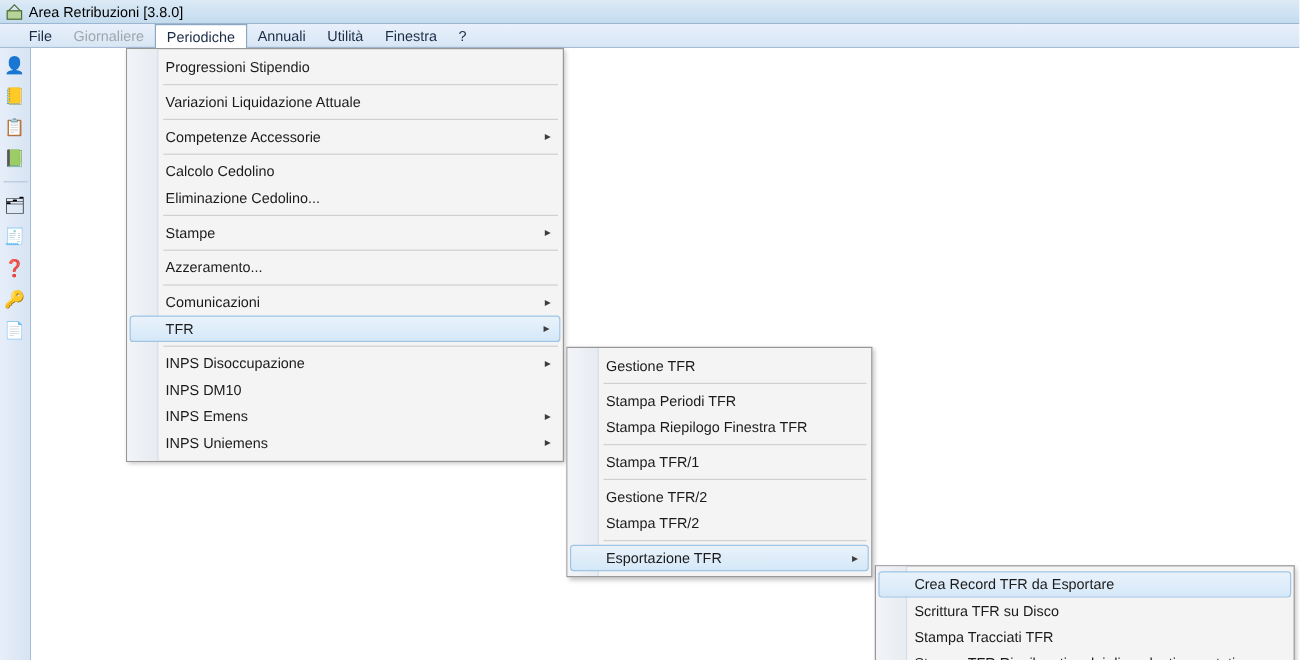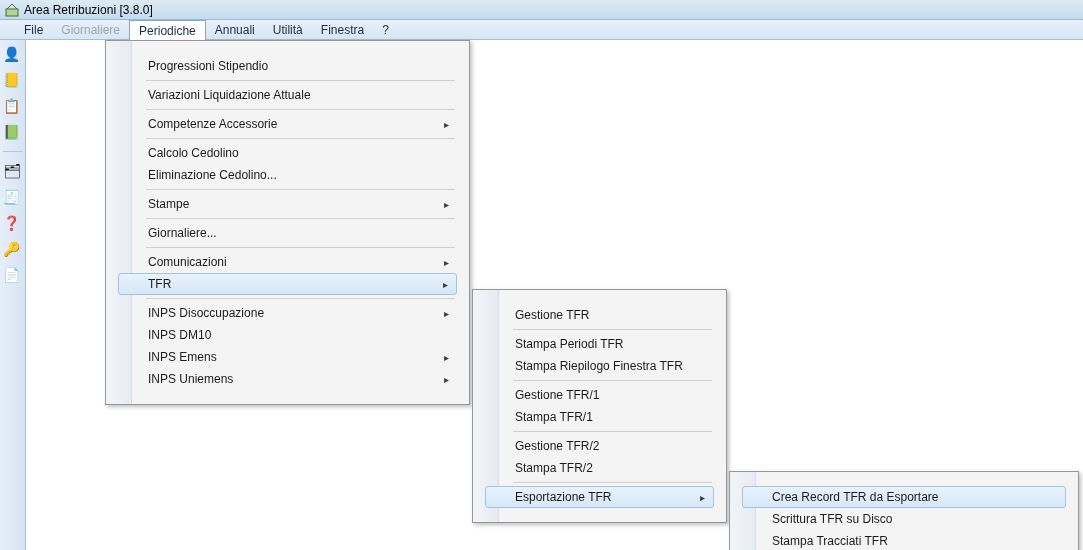--- a/index.html
+++ b/index.html
@@ -84,21 +84,21 @@
     flex: 1;
     background: #fff;
     position: relative;
   }
 
   .dropdown {
     position: absolute;
     background: #f4f4f4;
     border: 1px solid #979797;
     box-shadow: 2px 2px 4px rgba(0,0,0,0.25);
-    padding: 12px;
+    padding: 2px;
   }
   .dropdown .dd-inner {
     background: #f4f4f4;
     padding: 2px 0;
   }
   .dropdown .dd-item {
     position: relative;
     padding: 4px 26px 4px 30px;
     color: #1b1b1b;
     cursor: default;
@@ -182,41 +182,40 @@
     <div class="dd-sep"></div>
     <div class="dd-item">Variazioni Liquidazione Attuale</div>
     <div class="dd-sep"></div>
     <div class="dd-item has-sub">Competenze Accessorie</div>
     <div class="dd-sep"></div>
     <div class="dd-item">Calcolo Cedolino</div>
     <div class="dd-item">Eliminazione Cedolino...</div>
     <div class="dd-sep"></div>
     <div class="dd-item has-sub">Stampe</div>
     <div class="dd-sep"></div>
-    <div class="dd-item">Giornaliere...</div>
+    <div class="dd-item">Azzeramento...</div>
     <div class="dd-sep"></div>
     <div class="dd-item has-sub">Comunicazioni</div>
     <div class="dd-item has-sub highlight">TFR</div>
     <div class="dd-sep"></div>
     <div class="dd-item has-sub">INPS Disoccupazione</div>
     <div class="dd-item">INPS DM10</div>
     <div class="dd-item has-sub">INPS Emens</div>
     <div class="dd-item has-sub">INPS Uniemens</div>
   </div>
 </div>
 
 <div id="menu2" class="dropdown">
   <div class="icon-col"></div>
   <div class="dd-inner">
     <div class="dd-item">Gestione TFR</div>
     <div class="dd-sep"></div>
     <div class="dd-item">Stampa Periodi TFR</div>
     <div class="dd-item">Stampa Riepilogo Finestra TFR</div>
     <div class="dd-sep"></div>
-    <div class="dd-item">Gestione TFR/1</div>
     <div class="dd-item">Stampa TFR/1</div>
     <div class="dd-sep"></div>
     <div class="dd-item">Gestione TFR/2</div>
     <div class="dd-item">Stampa TFR/2</div>
     <div class="dd-sep"></div>
     <div class="dd-item has-sub highlight">Esportazione TFR</div>
   </div>
 </div>
 
 <div id="menu3" class="dropdown">

